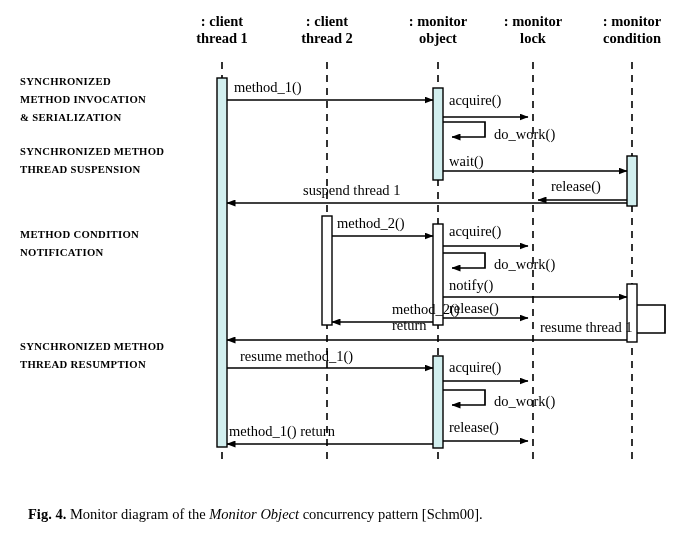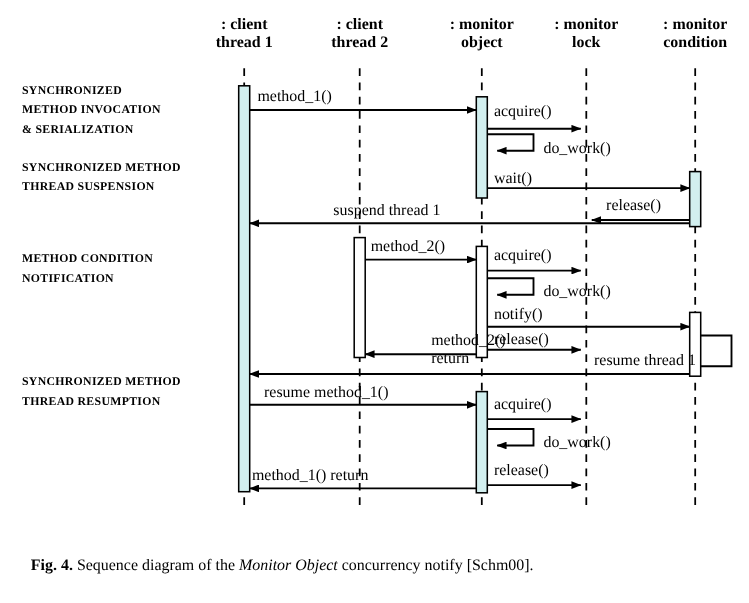--- a/index.html
+++ b/index.html
@@ -169,16 +169,16 @@
         <text x="20" y="155" class="phase">SYNCHRONIZED  METHOD</text>
         <text x="20" y="173" class="phase">THREAD  SUSPENSION</text>
         <text x="20" y="238" class="phase">METHOD  CONDITION</text>
         <text x="20" y="256" class="phase">NOTIFICATION</text>
         <text x="20" y="350" class="phase">SYNCHRONIZED  METHOD</text>
         <text x="20" y="368" class="phase">THREAD  RESUMPTION</text>
       </g>
   </svg>
 
   <div class="caption">
-    <b>Fig. 4.</b><span> Sequence diagram of the </span><i>Monitor Object</i><span> concurrency notify [Schm00].</span>
+    <b>Fig. 4.</b><span> Monitor diagram of the </span><i>Monitor Object</i><span> concurrency pattern [Schm00].</span>
   </div>
 
 </div>
 
 </body></html>

